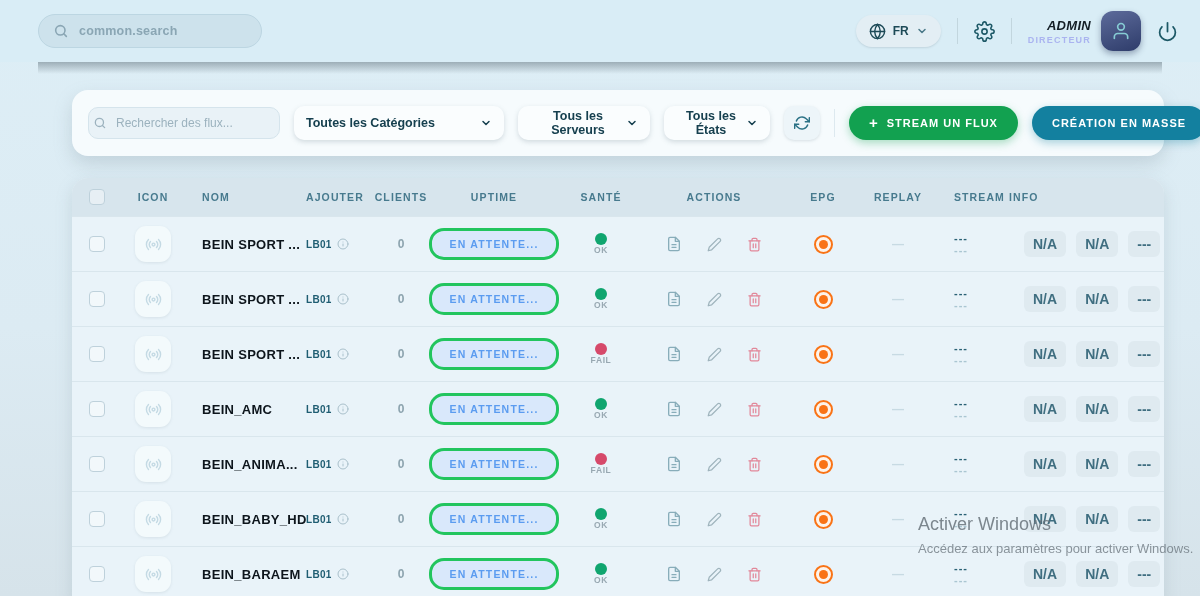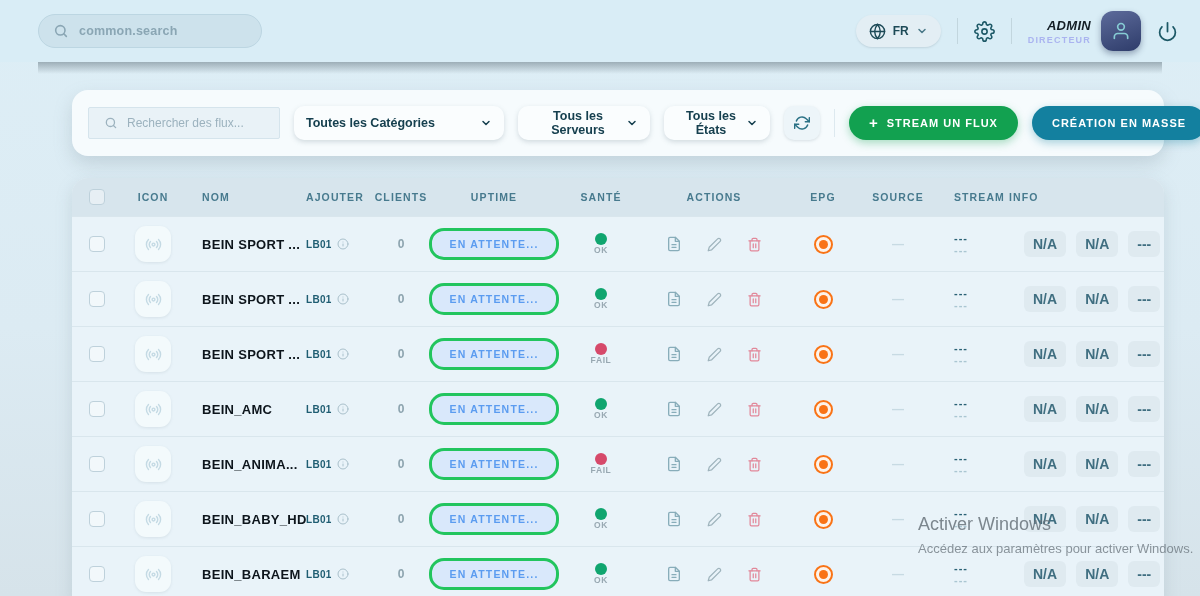--- a/index.html
+++ b/index.html
@@ -32,21 +32,21 @@
             background:linear-gradient(160deg,#5d6b9b 0%,#2e3c6a 100%);
             display:flex; align-items:center; justify-content:center; color:#86ccd4;
             box-shadow:0 3px 6px rgba(40,55,90,.4); }
 
   
   main { position:relative; z-index:3; padding:28px 36px 0 72px; }
   .filter-card { width:1092px; height:66px; background:#f6fbfd; border-radius:16px;
             box-shadow:0 8px 18px rgba(125,145,155,.28);
             display:flex; align-items:center; gap:14px; padding:0 16px; }
   .flux-search { display:flex; align-items:center; gap:9px; width:192px; height:32px;
-            background:#e9f2f7; border:1px solid #d5e4ec; border-radius:2px; padding:0 15px;
+            background:#e9f2f7; border:1px solid #d5e4ec; border-radius:10px; padding:0 4px;
             color:#93adba; cursor:text; flex-shrink:0; }
   .flux-search span { font-size:12px; font-weight:400; color:#9cb2be; }
   .dropdown { display:flex; align-items:center; justify-content:space-between; height:34px;
             background:#fafdfe; border:none; border-radius:10px; padding:0 12px; cursor:pointer;
             box-shadow:0 2px 5px rgba(125,145,155,.3); color:#5d8494; flex-shrink:0; }
   .dropdown span { font-size:12.5px; font-weight:800; color:#16404f; }
   .dd-servers { width:132px; }
   .dd-categories { width:210px; }
   .dd-states { width:106px; }
   .refresh-btn { width:36px; height:34px; border:none; border-radius:10px; background:#edf5f9;
@@ -240,21 +240,21 @@
             <span class="checkbox"></span>
           </div>
         <div class="hcell cell-center">ICON</div>
         <div class="hcell cell-left-nom">NOM</div>
         <div class="hcell">AJOUTER</div>
         <div class="hcell cell-center">CLIENTS</div>
         <div class="hcell cell-center">UPTIME</div>
         <div class="hcell cell-center">SANTÉ</div>
         <div class="hcell cell-center">ACTIONS</div>
         <div class="hcell cell-center">EPG</div>
-        <div class="hcell cell-center">SOURCE</div>
+        <div class="hcell cell-center">REPLAY</div>
         <div class="hcell cell-left-stream">STREAM INFO</div>
       </div>
       <div>
   <div class="grid-row trow">
     <div class="cell-center">
               <span class="checkbox"></span>
             </div>
     <div class="cell-center">
       <span class="iconbox">
         <svg width="17" height="17" viewBox="0 0 24 24" fill="none" stroke="currentColor" stroke-width="2" stroke-linecap="round">

